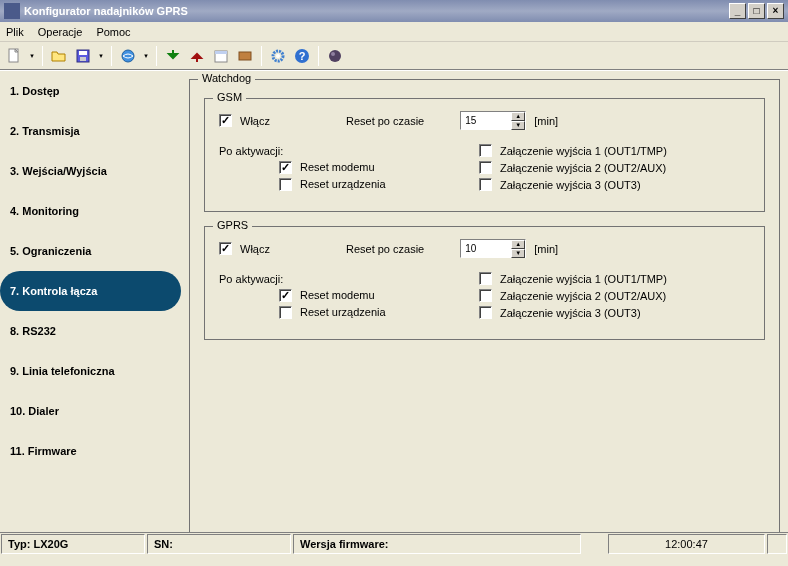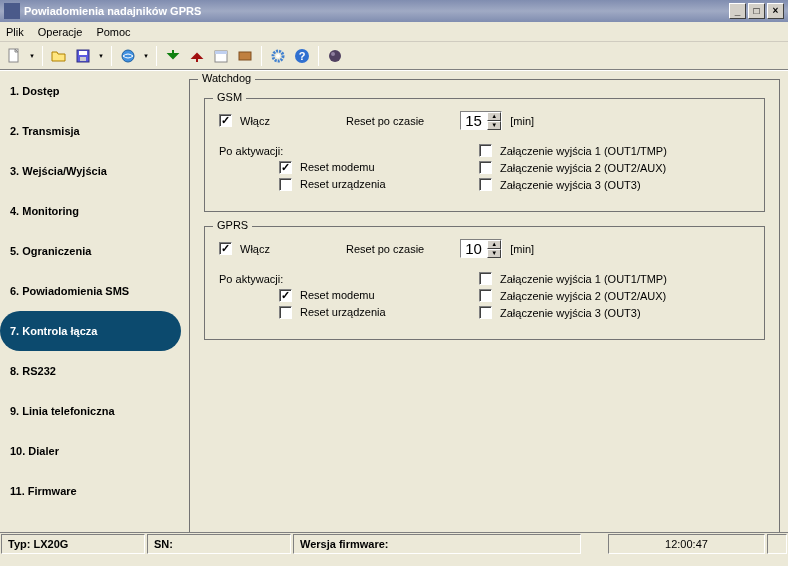--- a/index.html
+++ b/index.html
@@ -152,25 +152,25 @@
   .label { color: #000; }
   .spinner {
     display: inline-flex;
     border: 1px solid #808080;
     border-right-color: #fff;
     border-bottom-color: #fff;
     height: 19px;
     background: #fff;
   }
   .spinner input {
-    width: 26px;
+    width: 50px;
     border: none;
     outline: none;
     padding: 0 4px;
-    font-size: 15px;
+    font-size: 10px;
     font-family: inherit;
   }
   .spinner .spin-btns {
     display: flex;
     flex-direction: column;
     width: 14px;
   }
   .spinner .spin-btns div {
     flex: 1;
     background: #d4d0c8;
@@ -210,21 +210,21 @@
     align-items: center;
     font-weight: bold;
   }
   .status-cell.plain { font-weight: normal; margin-left: 26px; }
 </style>
 </head>
 <body>
 
 <div class="titlebar">
   <span class="app-icon"></span>
-  <span>Powiadomienia nadajników GPRS</span>
+  <span>Konfigurator nadajników GPRS</span>
   <span class="spacer"></span>
   <span class="win-btn">_</span>
   <span class="win-btn">□</span>
   <span class="win-btn">×</span>
 </div>
 
 <div class="menubar">
   <span>Plik</span>
   <span>Operacje</span>
   <span>Pomoc</span>
@@ -306,21 +306,20 @@
   </div>
 </div>
 
 <div class="body-area">
   <div class="sidebar">
     <div class="side-item">1. Dostęp</div>
     <div class="side-item">2. Transmisja</div>
     <div class="side-item">3. Wejścia/Wyjścia</div>
     <div class="side-item">4. Monitoring</div>
     <div class="side-item">5. Ograniczenia</div>
-    <div class="side-item">6. Powiadomienia SMS</div>
     <div class="side-item selected">7. Kontrola łącza</div>
     <div class="side-item">8. RS232</div>
     <div class="side-item">9. Linia telefoniczna</div>
     <div class="side-item">10. Dialer</div>
     <div class="side-item">11. Firmware</div>
   </div>
 
   <div class="content">
     <div class="gbox" style="height:100%; padding-top:18px;">
       <span class="legend">Watchdog</span>

